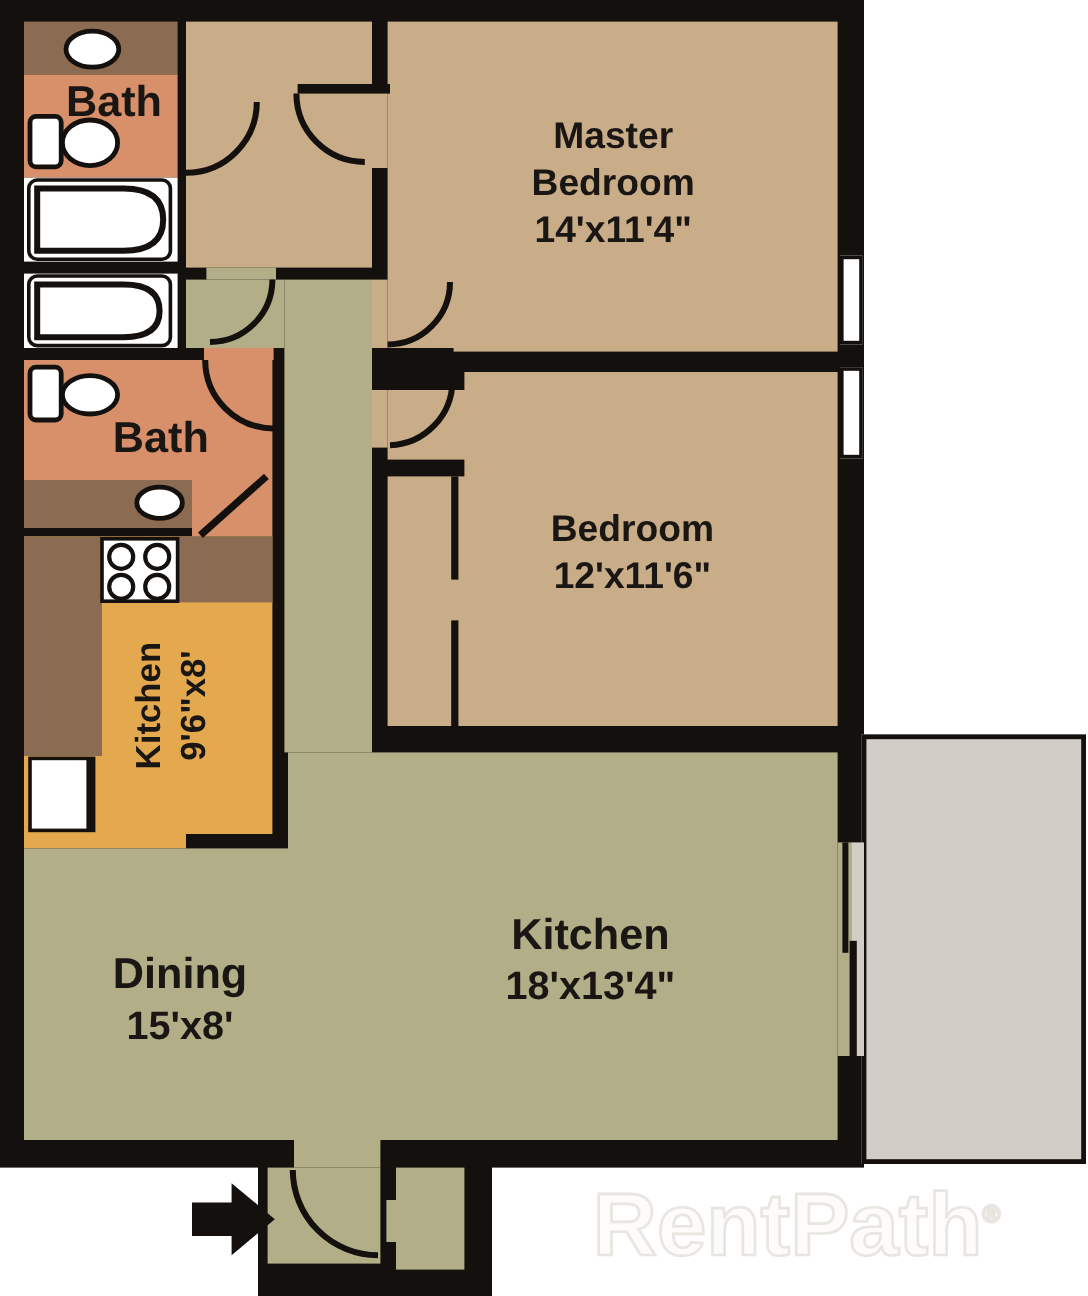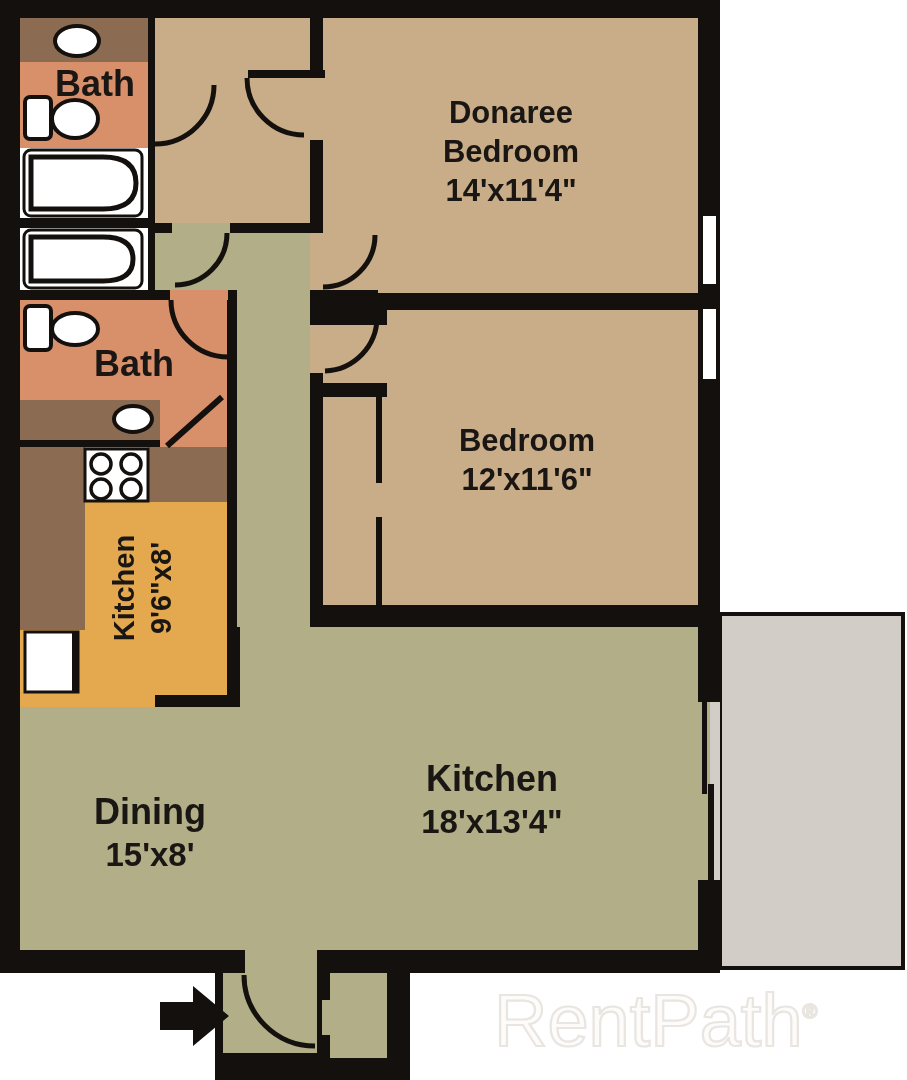--- a/index.html
+++ b/index.html
@@ -25,21 +25,21 @@
   .lbl .nm{display:block;}
   .lbl .dm{display:block;}
   .bathlbl{font-size:36px;}
   .masterlbl{font-size:31px;}
   .bedlbl{font-size:31px;}
   .biglbl{font-size:36px;}
   .biglbl .dm{font-size:33px;}
   .kitchenlbl{font-size:29px;transform:translate(-50%,-50%) rotate(-90deg);}
   .brandname{position:absolute;left:6px;top:1024px;z-index:60;font-size:39px;letter-spacing:1px;
      color:#e4e4e4;-webkit-text-stroke:1px #9e9e9e;}
-  .watermark{position:absolute;left:494px;top:978px;z-index:5;font-size:74px;font-weight:normal;
+  .watermark{position:absolute;left:494px;top:978px;z-index:5;font-size:74px;font-weight:bold;
      color:#fdfcfb;-webkit-text-stroke:2.2px #e9e6e1;letter-spacing:0px;}
   .watermark .reg{font-size:20px;vertical-align:28px;}
 </style>
 </head>
 <body>
 
 <div class="stage">
 
   <div class="w" style="left:0;top:0;width:720px;height:973px;"></div>
   <div class="w" style="left:215px;top:950px;width:195px;height:130px;"></div>
@@ -154,21 +154,21 @@
     </g>
   </svg>
 
   <div class="lbl bathlbl" style="left:95px;top:84px;">
     <span class="nm">Bath</span>
   </div>
   <div class="lbl bathlbl" style="left:134px;top:364px;">
     <span class="nm">Bath</span>
   </div>
   <div class="lbl masterlbl" style="left:511px;top:152px;">
-    <span class="nm">Donaree</span>
+    <span class="nm">Master</span>
     <span class="nm">Bedroom</span>
     <span class="dm">14'x11'4"</span>
   </div>
   <div class="lbl bedlbl" style="left:527px;top:460px;">
     <span class="nm">Bedroom</span>
     <span class="dm">12'x11'6"</span>
   </div>
   <div class="lbl kitchenlbl" style="left:143px;top:588px;">
     <span class="nm">Kitchen</span>
     <span class="dm">9'6"x8'</span>

